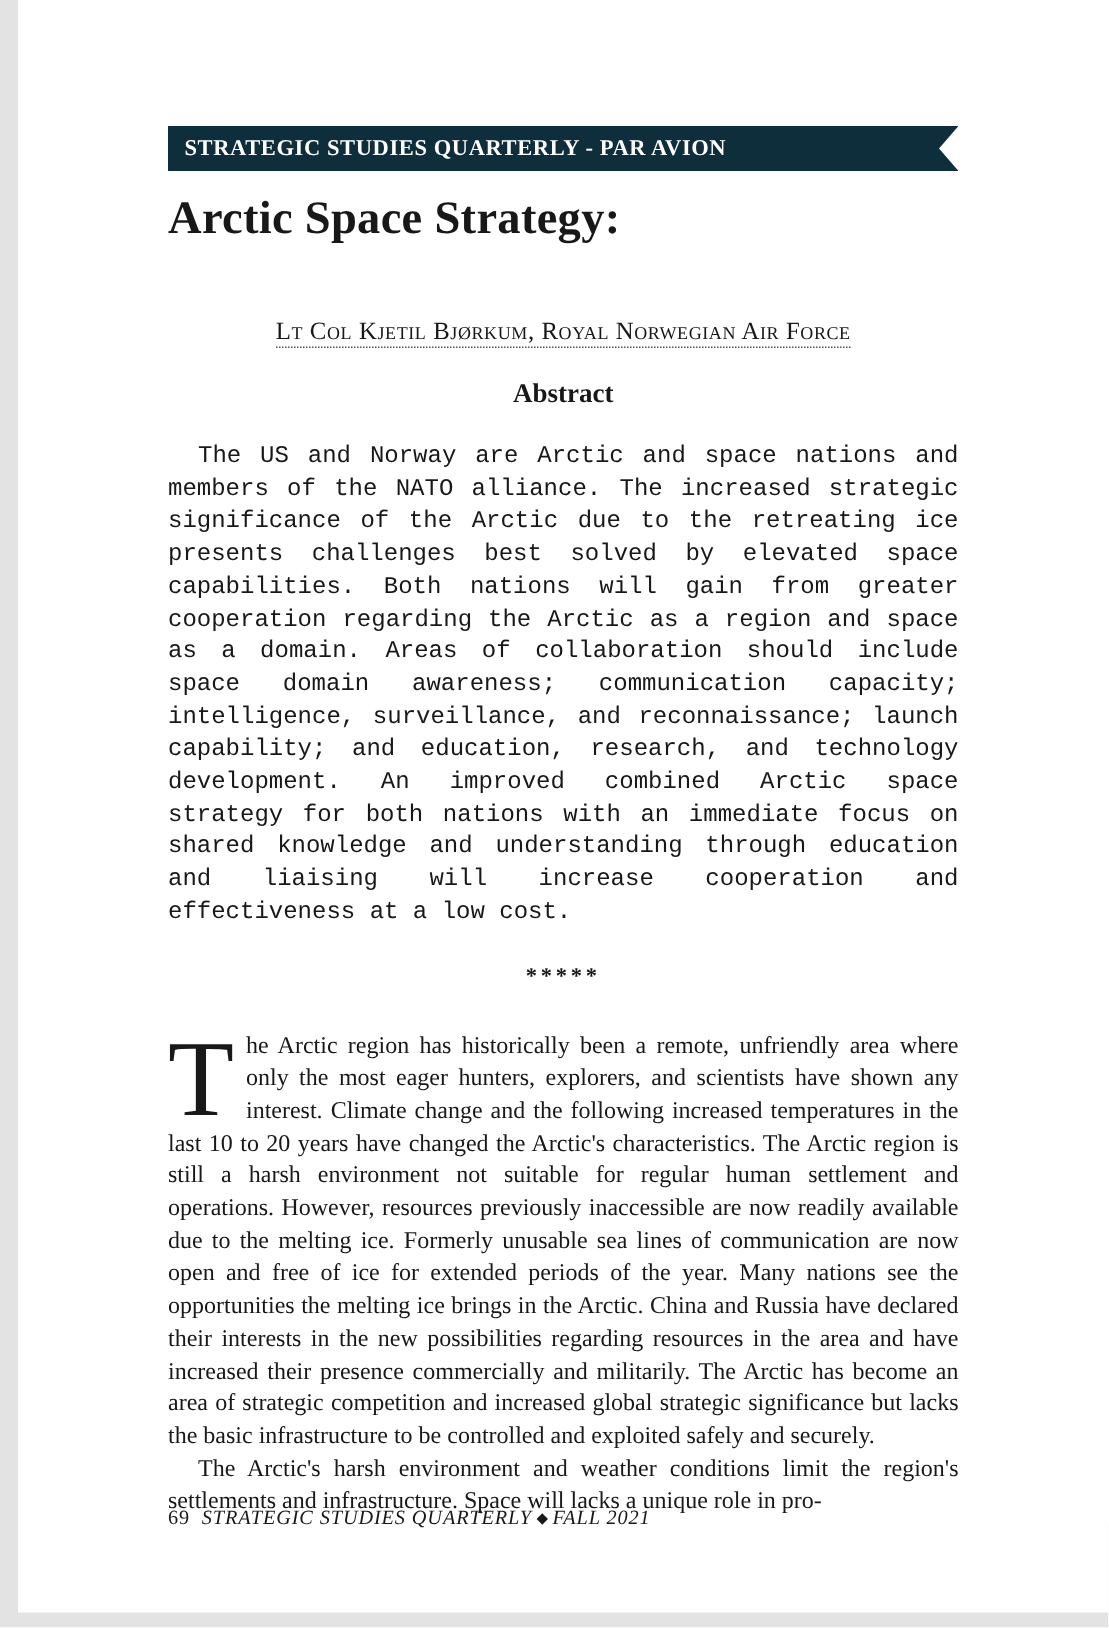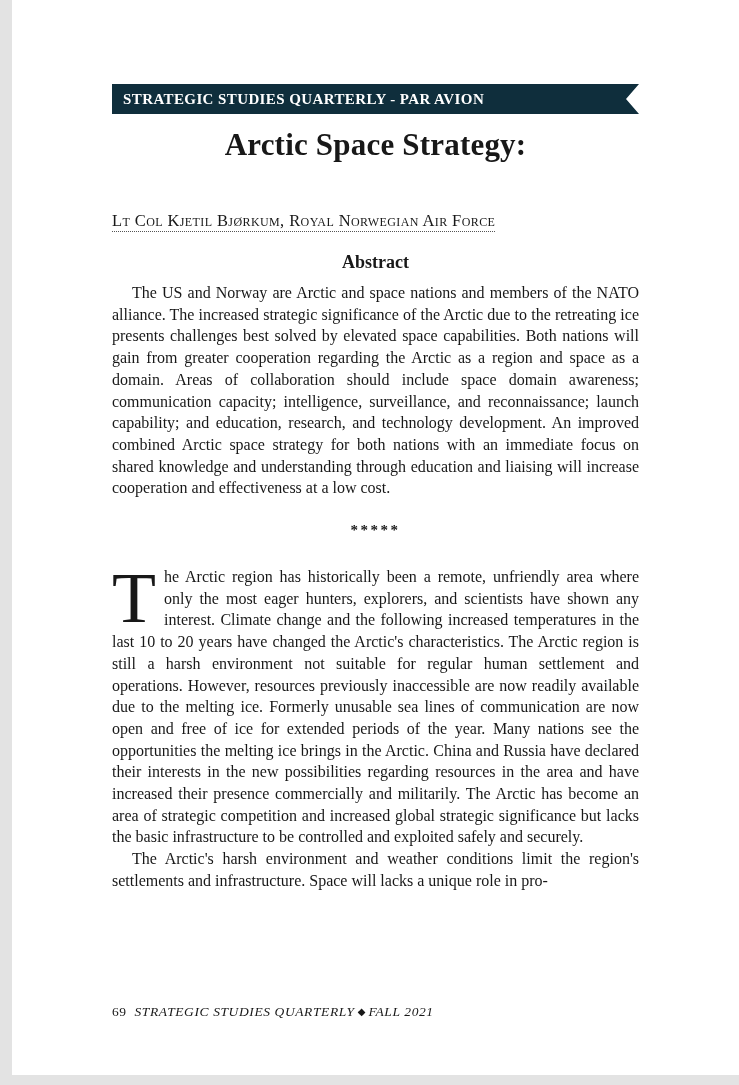--- a/index.html
+++ b/index.html
@@ -33,49 +33,50 @@
     display: flex;
     align-items: center;
     padding-left: 11px;
     font-weight: bold;
     font-size: 15px;
     letter-spacing: 0.4px;
     clip-path: polygon(0 0, 100% 0, calc(100% - 13px) 50%, 100% 100%, 0 100%);
   }
   .title {
     margin-top: 12px;
-    text-align: center;
+    text-align: left;
     font-weight: bold;
     font-size: 31px;
     line-height: 38px;
     letter-spacing: 0.2px;
   }
   .author-row {
     margin-top: 9px;
-    text-align: left;
+    text-align: center;
     font-size: 16.5px;
   }
   .author-row .author {
     font-variant: small-caps;
     letter-spacing: 0.4px;
     border-bottom: 1px dotted #555;
     padding-bottom: 1px;
   }
   .abstract-heading {
     margin-top: 21px;
     text-align: center;
     font-weight: bold;
     font-size: 18px;
   }
   .abstract-text {
-    margin-top: 9px;
+    margin-top: 21px;
     text-align: justify;
     text-indent: 20px;
     font-size: 16px;
     line-height: 21.7px;
+    font-family: Liberation Mono, monospace;
   }
   .separator {
     margin-top: 23px;
     text-align: center;
     font-weight: bold;
     font-size: 15px;
     letter-spacing: 2.5px;
   }
   .body-para {
     text-align: justify;

